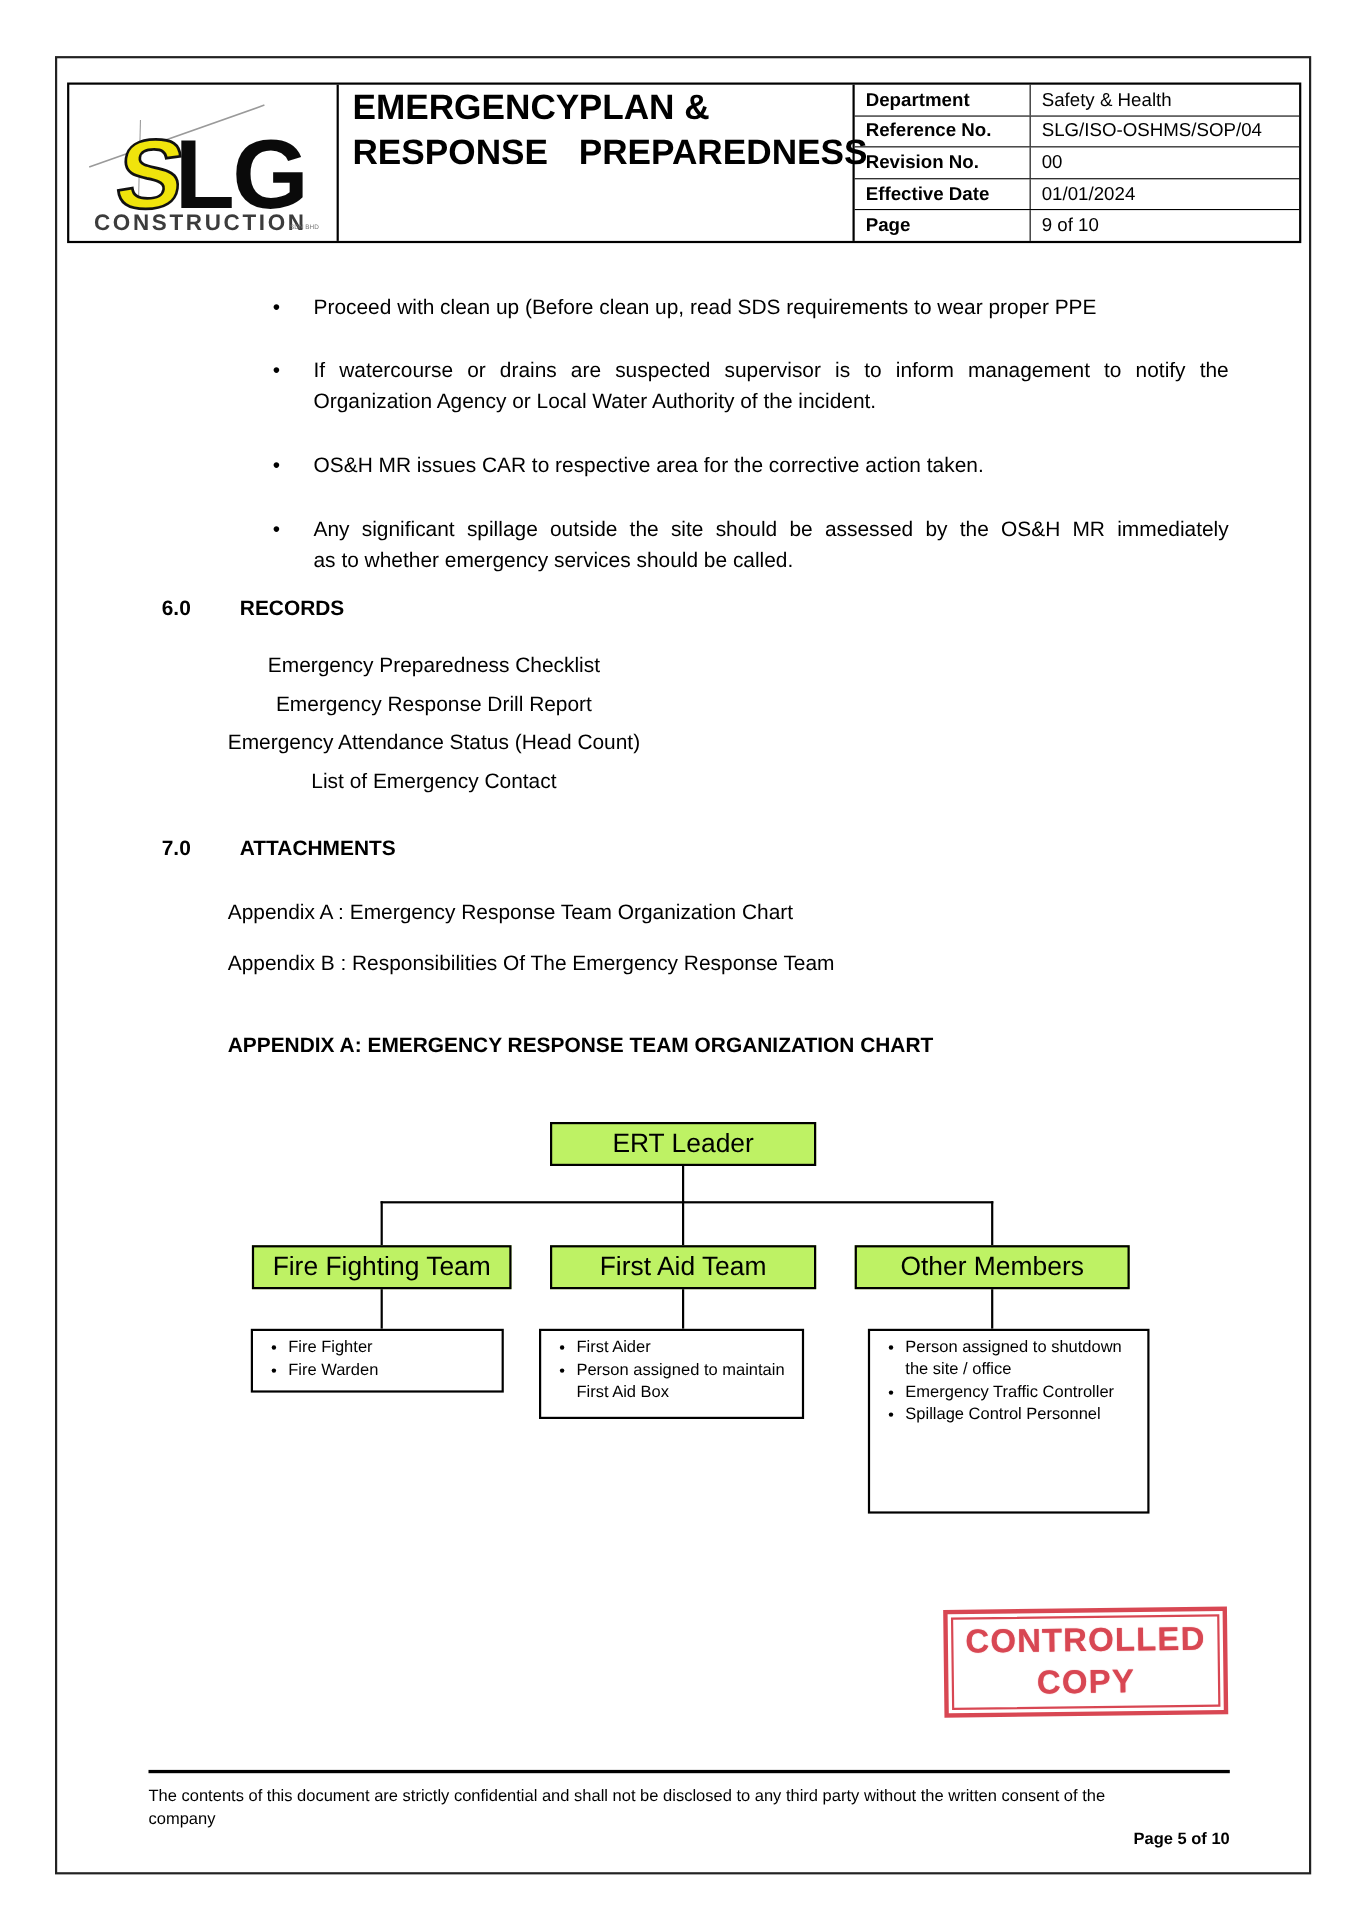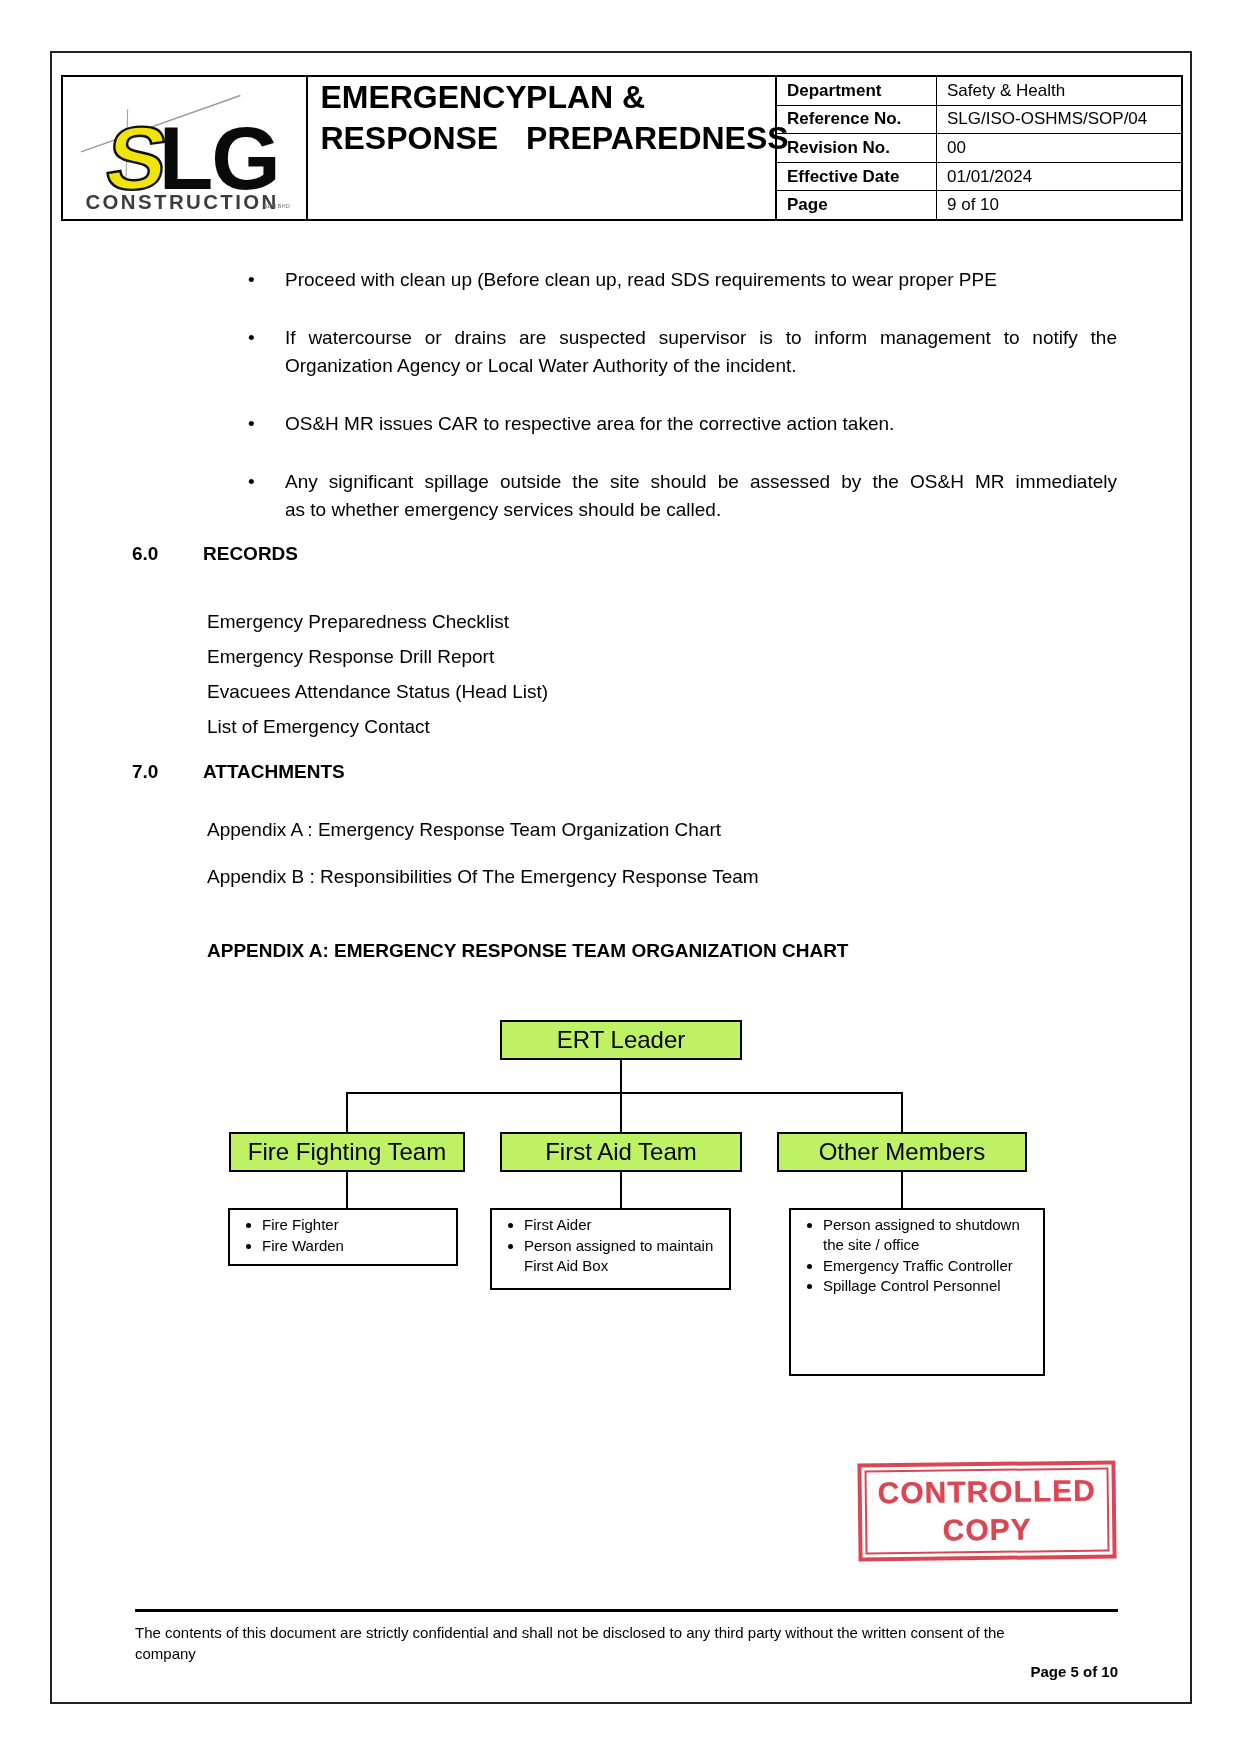--- a/index.html
+++ b/index.html
@@ -27,21 +27,21 @@
   .info-row:last-child { border-bottom:none; }
   .info-label { width:160px; border-right:1px solid #000; box-sizing:border-box;
     font-weight:bold; font-size:17px; display:flex; align-items:center; padding-left:10px; }
   .info-value { flex:1; font-size:17px; display:flex; align-items:center; padding-left:10px; }
   
   .bullets { position:absolute; left:248px; top:266px; width:869px; }
   .bullet { display:flex; margin-bottom:30px; }
   .bullet-marker { width:37px; font-size:19px; line-height:28px; }
   .bullet-text { flex:1; font-size:19px; line-height:28px; }
   .j { text-align:justify; text-align-last:justify; }
-  .section-head { position:absolute; left:132px; display:flex; font-size:19px; font-weight:bold; }
+  .section-head { position:absolute; left:147px; display:flex; font-size:19px; font-weight:bold; }
   .section-num { width:71px; }
   .plain-list { position:absolute; left:207px; font-size:19px; }
   .plain-list .li { margin-bottom:15px; line-height:20px; }
   .appendix-list .li { margin-bottom:27px; }
   .appendix-heading { position:absolute; left:207px; top:940px; font-size:19px; font-weight:bold; }
   
   .obox { position:absolute; border:2px solid #000; box-sizing:border-box; background:#bef264;
     display:flex; align-items:center; justify-content:center; font-size:24px; }
   .oline { position:absolute; background:#000; }
   .dbox { position:absolute; border:2px solid #000; box-sizing:border-box; background:#fff;
@@ -140,24 +140,24 @@
         <div class="j">Any significant spillage outside the site should be assessed by the OS&amp;H MR immediately</div>
         <div>as to whether emergency services should be called.</div>
       </div>
     </div>
   </div>
 
   <div class="section-head" style="top:543px;">
     <div class="section-num">6.0</div>
     <div>RECORDS</div>
   </div>
-  <div class="plain-list" style="top:612px;">
+  <div class="plain-list" style="top:596px;text-align:center;">
     <div class="li">Emergency Preparedness Checklist</div>
     <div class="li">Emergency Response Drill Report</div>
-    <div class="li">Evacuees Attendance Status (Head List)</div>
+    <div class="li">Emergency Attendance Status (Head Count)</div>
     <div class="li">List of Emergency Contact</div>
   </div>
 
   <div class="section-head" style="top:761px;">
     <div class="section-num">7.0</div>
     <div>ATTACHMENTS</div>
   </div>
   <div class="plain-list appendix-list" style="top:820px;">
     <div class="li">Appendix A : Emergency Response Team Organization Chart</div>
     <div class="li">Appendix B : Responsibilities Of The Emergency Response Team</div>

